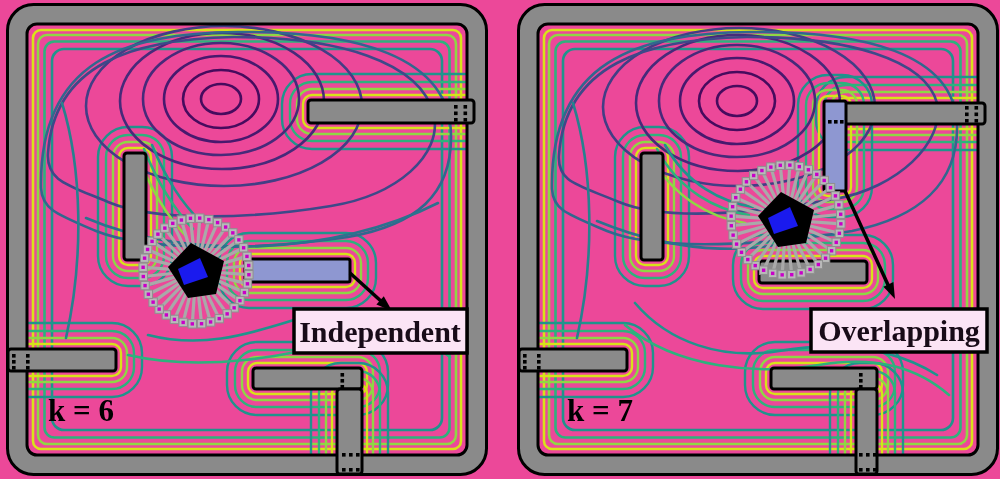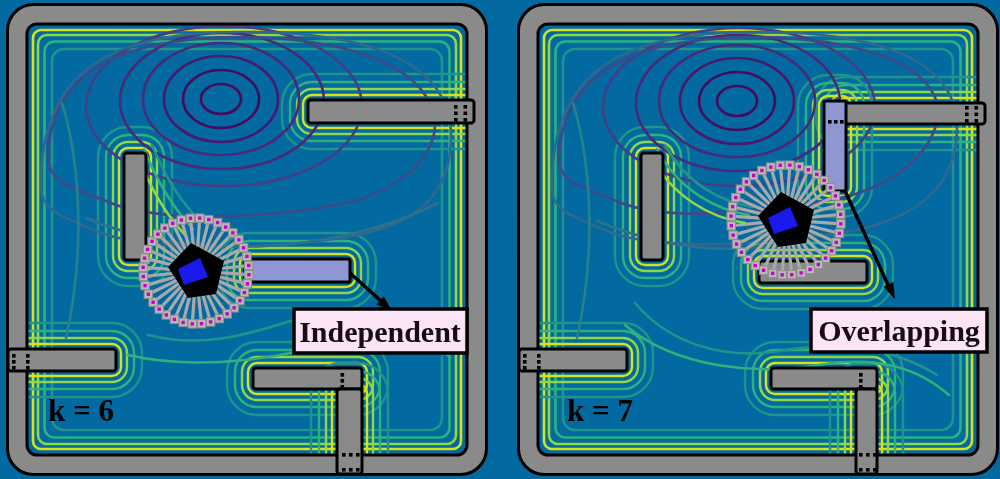--- a/index.html
+++ b/index.html
@@ -1,16 +1,16 @@
 <!DOCTYPE html>
 <html><head>
 <meta charset="utf-8">
 <style>
   html,body{margin:0;padding:0;background:#fff;}
-  .fig{position:relative;width:1000px;height:479px;background:#0369a1;overflow:hidden;
+  .fig{position:relative;width:1000px;height:479px;background:#ec4899;overflow:hidden;
        font-family:"Liberation Serif","DejaVu Serif",serif;}
   .panel{position:absolute;top:3px;}
   .lab{font-family:"Liberation Serif","DejaVu Serif",serif;font-weight:bold;font-size:30px;fill:#180b18;text-anchor:middle;}
   .klab{font-family:"Liberation Serif","DejaVu Serif",serif;font-weight:bold;font-size:31px;fill:#000;}
   .cl{fill:none;stroke-width:2.6;stroke-linecap:round;stroke-linejoin:round;}
 </style>
 </head>
 <body>
 
 <div class="fig">

